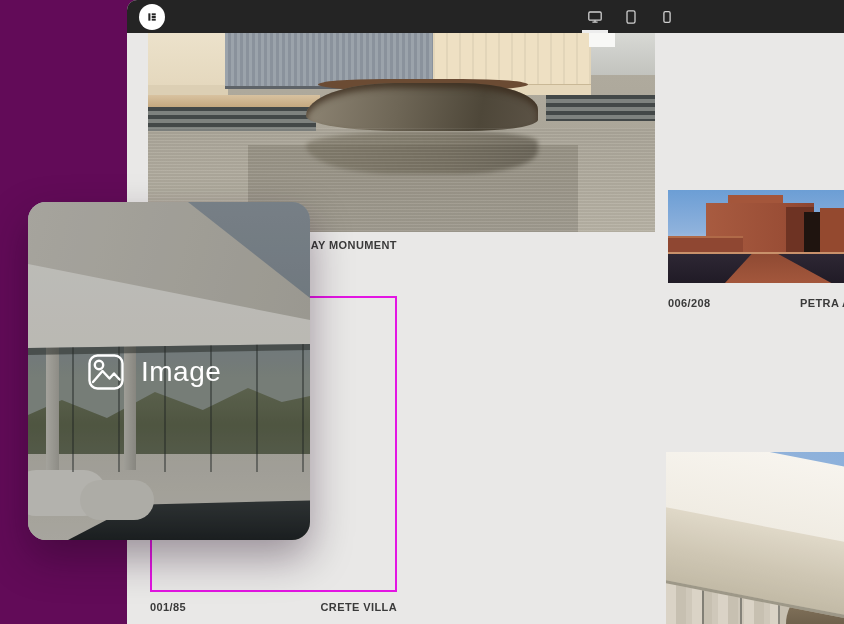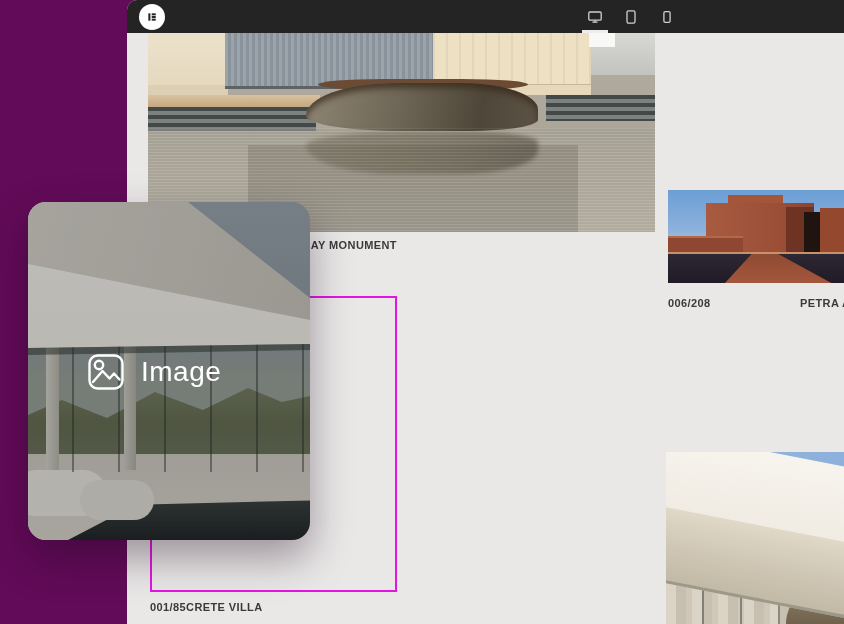--- a/index.html
+++ b/index.html
@@ -50,21 +50,21 @@
   .m-rock-refl{position:absolute;left:158px;top:99px;width:232px;height:42px;transform:scaleY(-1);
           border-radius:48% 42% 38% 52%/85% 70% 30% 40%;opacity:.5;filter:blur(2px);
           background:linear-gradient(100deg,#6F6857 0%,#57503F 60%,#3E382C 100%);}
   .m-ripples{position:absolute;left:0;top:95px;width:507px;height:104px;
           background:repeating-linear-gradient(180deg,rgba(250,250,245,.07) 0 1px,rgba(0,0,0,.035) 1px 3px);}
 
   
   .drop-outline{position:absolute;left:23px;top:296px;width:247px;height:296px;border:2px solid #E315E3;}
 
   .cap-monument{left:23px;top:239px;width:247px;text-align:right;}
-  .cap-crete{left:23px;top:601px;width:247px;display:flex;justify-content:flex-start;}
+  .cap-crete{left:23px;top:601px;width:247px;display:flex;justify-content:space-between;gap:20px;}
   .cap-petra-index{left:541px;top:297px;}
   .cap-petra-title{left:673px;top:297px;white-space:nowrap;}
 
   
   .petra{left:541px;top:190px;width:190px;height:93px;
          background:linear-gradient(180deg,#6C9ED5 0%,#8FB2DC 45%,#B5C8E0 62%);}
   .p-step{position:absolute;left:60px;top:5px;width:55px;height:12px;background:#A4563B;}
   .p-center{position:absolute;left:38px;top:13px;width:108px;height:53px;
          background:linear-gradient(90deg,#A85B40 0%,#9A4E36 70%,#8A4430 100%);}
   .p-rface{position:absolute;left:118px;top:17px;width:28px;height:49px;background:#6E3323;}

